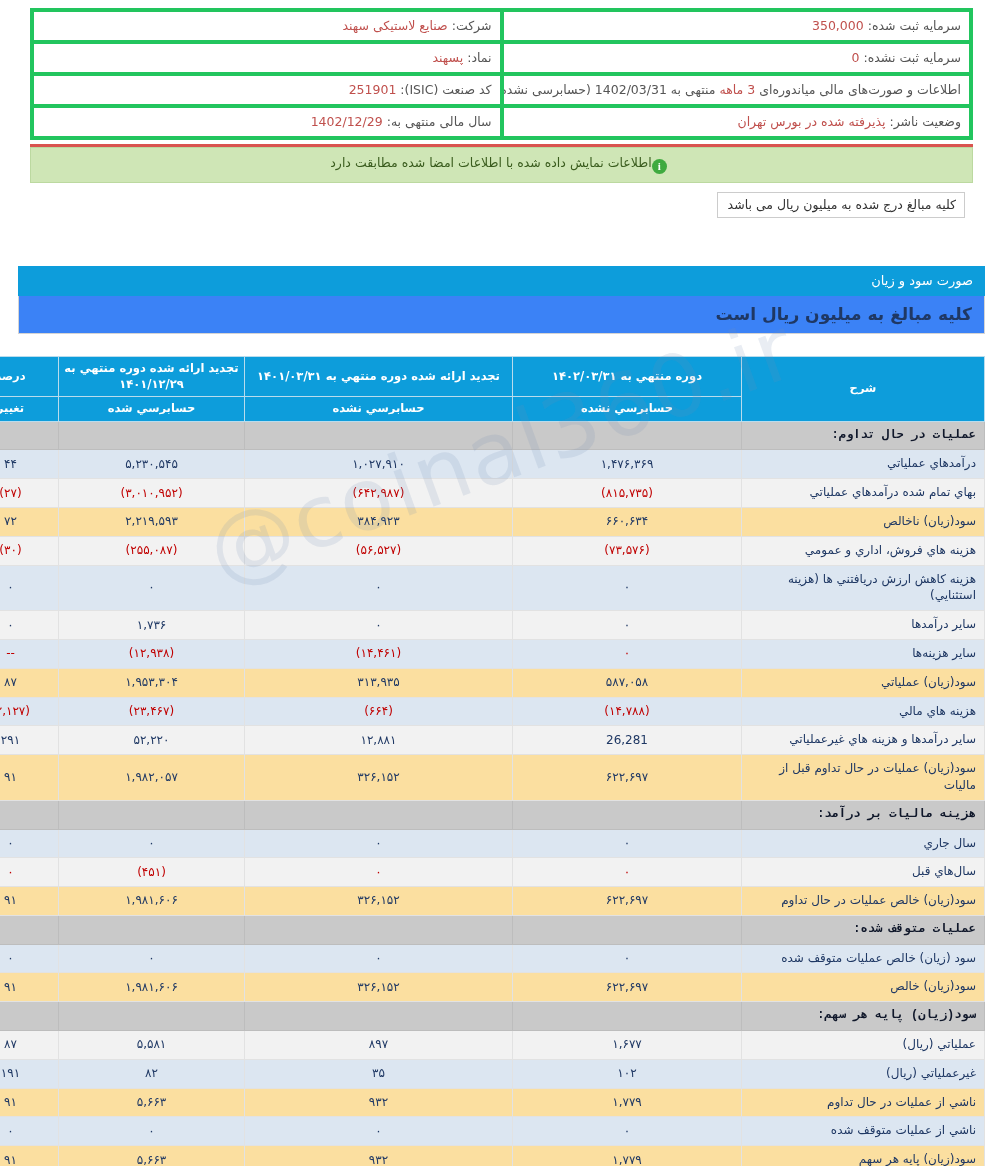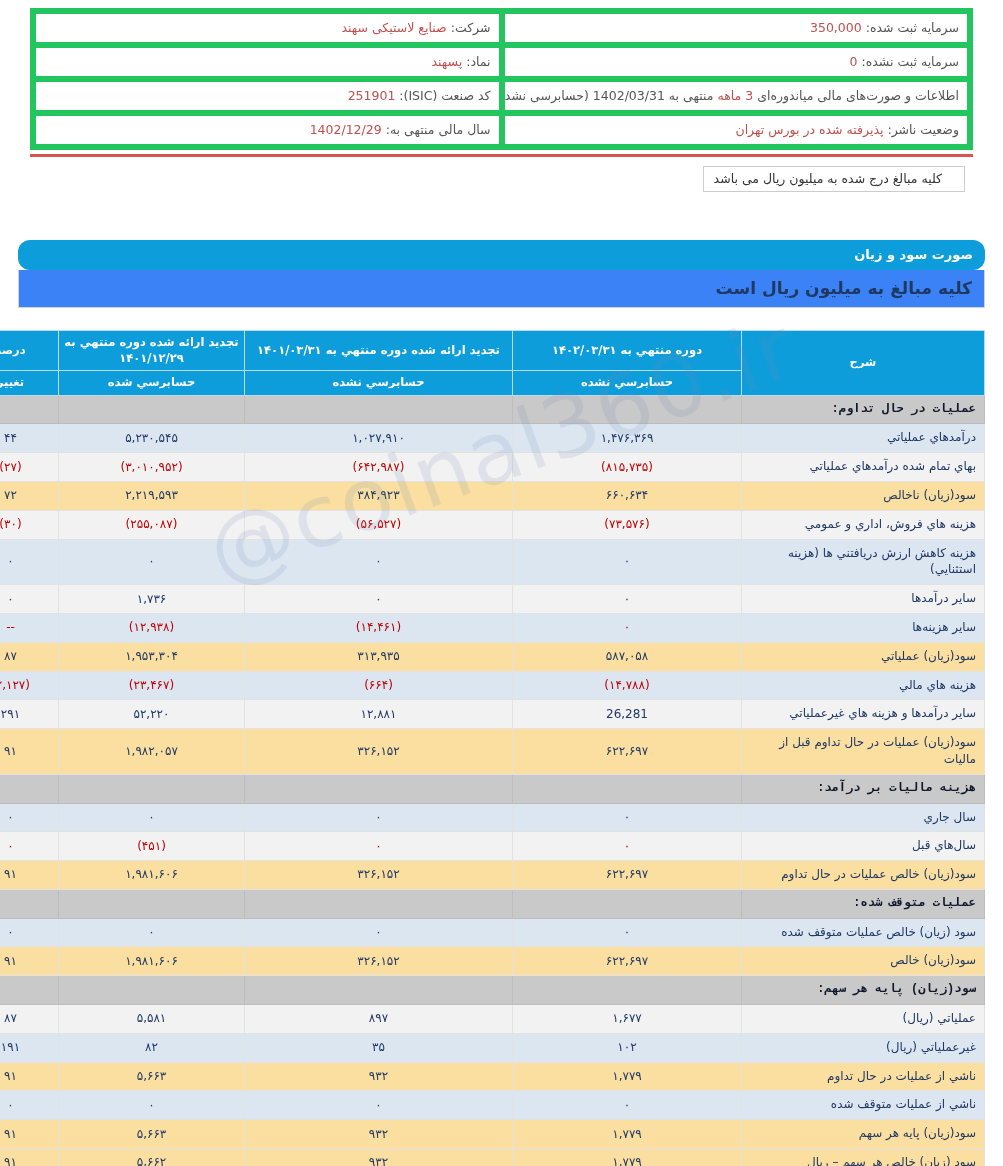--- a/index.html
+++ b/index.html
@@ -41,21 +41,21 @@
   .info-wrap {
     padding: 8px 30px 0 30px;
   }
   table.info {
     width: 943px;
     border-collapse: collapse;
     table-layout: fixed;
     font-size: 12.5px;
   }
   table.info td {
-    border: 6px solid #22c55e;
+    border: 4px solid #22c55e;
     padding: 5px 8px 6px 8px;
     height: 17px;
     vertical-align: middle;
     color: #c0504d;
     text-align: right;
     white-space: nowrap;
     overflow: hidden;
   }
   table.info td .lbl {
     color: #555;
@@ -101,37 +101,36 @@
     font-family: "Liberation Serif", serif;
   }
 
   
   .unit-box {
     margin: 9px 30px 0 30px;
     display: inline-block;
     border: 1px solid #cccccc;
     font-size: 12.5px;
     color: #333;
-    padding: 4px 22px 5px 10px;
+    padding: 4px 8px 5px 10px;
     background: #fff;
   }
   .unit-row { padding-right: 8px; }
 
   
   .section-bar {
     margin: 48px 18px 0 18px;
     width: 967px;
     box-sizing: border-box;
     background: #0d9ddb;
     color: #ffffff;
     font-size: 13px;
-    font-weight: bold;
+    font-weight: normal;
     padding: 7px 12px 8px 12px;
     text-align: right;
-    border-radius: 12px;
   }
   .sub-bar {
     margin: 0 18px;
     width: 967px;
     box-sizing: border-box;
     border: 1px solid #d4d4d4;
     border-top: none;
     background: #3b82f6;
     color: #1f3864;
     font-size: 17px;
@@ -254,20 +253,23 @@
           <span class="lbl">سال مالی منتهی به:</span>
           <span class="num">1402/12/29</span>
         </td>
       </tr>
     </tbody>
       </table>
   </div>
 
   <div class="red-rule"></div>
 
+  <div class="notice">
+    <span class="info-icon">i</span><span>اطلاعات نمایش داده شده با اطلاعات امضا شده مطابقت دارد</span>
+  </div>
 
   <div class="unit-row">
     <div class="unit-box">
       <span>کلیه مبالغ درج شده به میلیون ریال می باشد</span>
     </div>
   </div>
 
   <div class="section-bar">صورت سود و زیان</div>
   <div class="sub-bar">کلیه مبالغ به میلیون ریال است</div>
 

